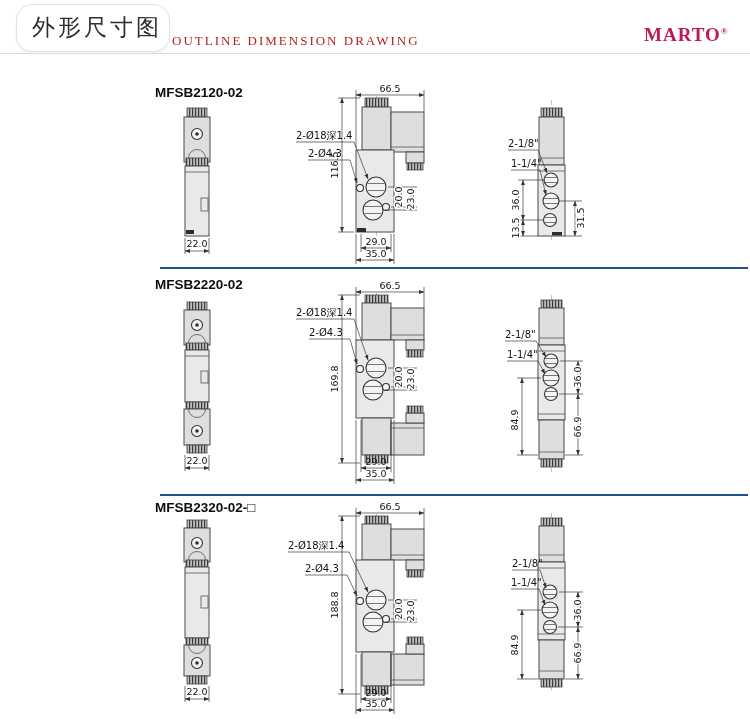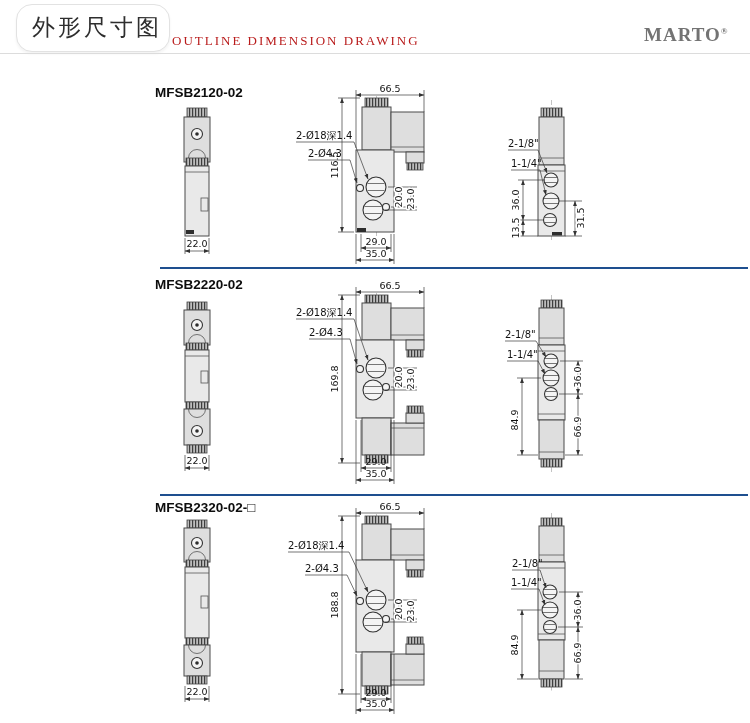--- a/index.html
+++ b/index.html
@@ -6,21 +6,21 @@
   .page{position:relative;width:750px;height:723px;background:#ffffff;overflow:hidden;
         font-family:"Liberation Sans",sans-serif;padding-left:30px;}
   
   .title-box{position:absolute;left:16px;top:4px;width:152px;height:46px;
              border:1px solid #e2e2e2;border-radius:16px;
              box-shadow:0 2px 3px rgba(0,0,0,.05);background:#fff;}
   .title-cn{position:absolute;left:32px;top:12px;font-size:23px;letter-spacing:3px;color:#2e2e2e;}
   .title-en{position:absolute;left:172px;top:33px;font-family:"Liberation Serif",serif;
             font-size:13px;letter-spacing:2px;color:#b91c1c;}
   .brand{position:absolute;left:644px;top:24px;font-family:"Liberation Serif",serif;
-         font-weight:bold;font-size:19px;color:#737373;letter-spacing:1px;}
+         font-weight:bold;font-size:19px;color:#be185d;letter-spacing:1px;}
   .brand sup{font-size:9px;}
   .hrule{position:absolute;left:0;top:53px;width:750px;height:0;border-top:1px solid #dcdcdc;}
   
   svg{position:absolute;left:0;top:0;}
   .body{fill:#e9e9e9;stroke:#4a4a4a;stroke-width:1;}
   .part{fill:#dedede;stroke:#4a4a4a;stroke-width:1;}
   .cap{fill:url(#hz);stroke:#444;stroke-width:.8;}
   .circ{fill:#f4f4f4;stroke:#333;stroke-width:1.1;}
   .det{fill:none;stroke:#555;stroke-width:.8;}
   .mark{fill:#2d2d2d;stroke:none;}

